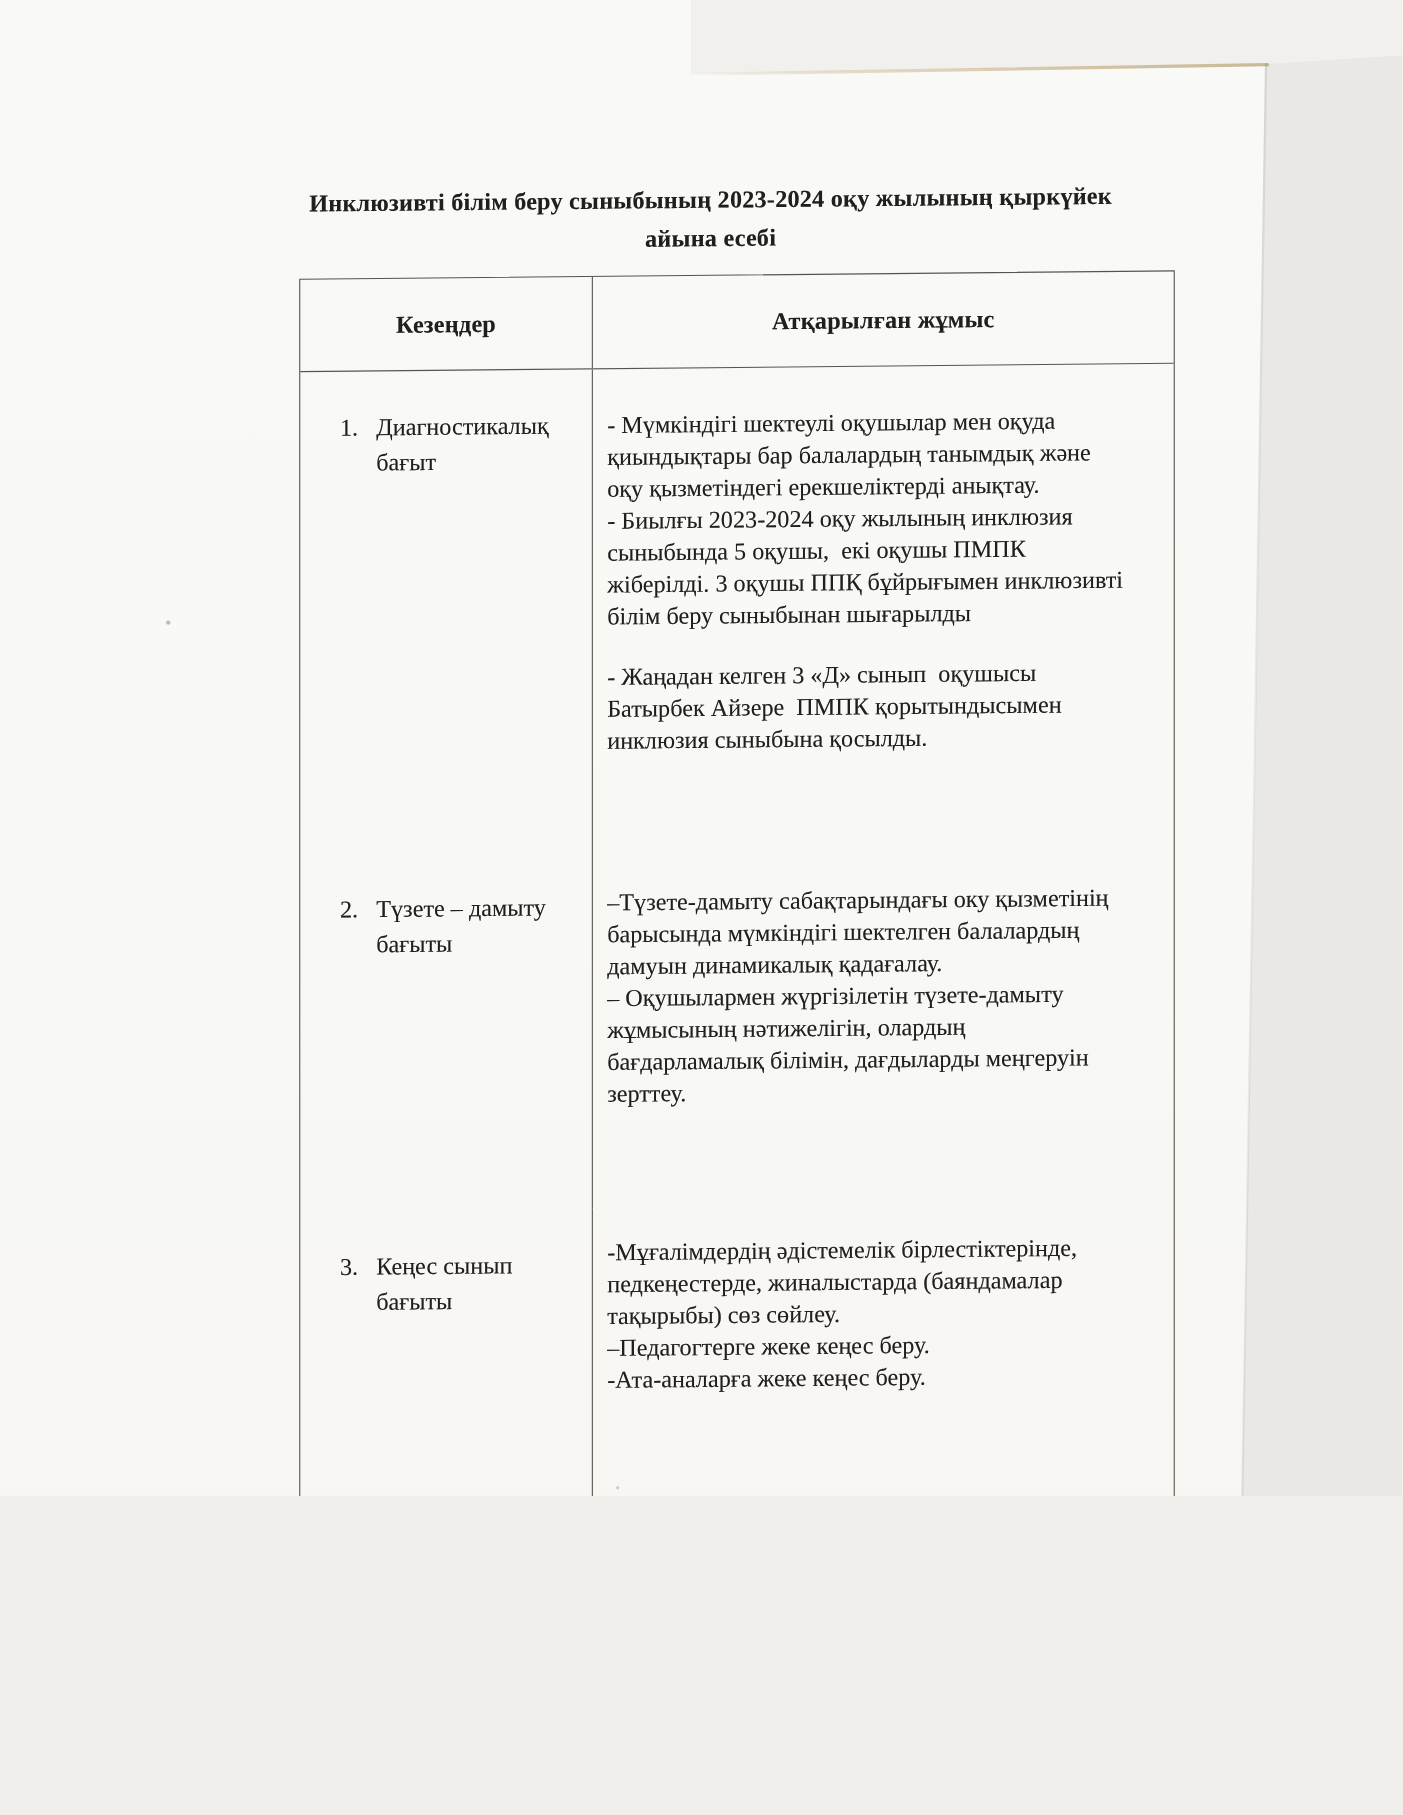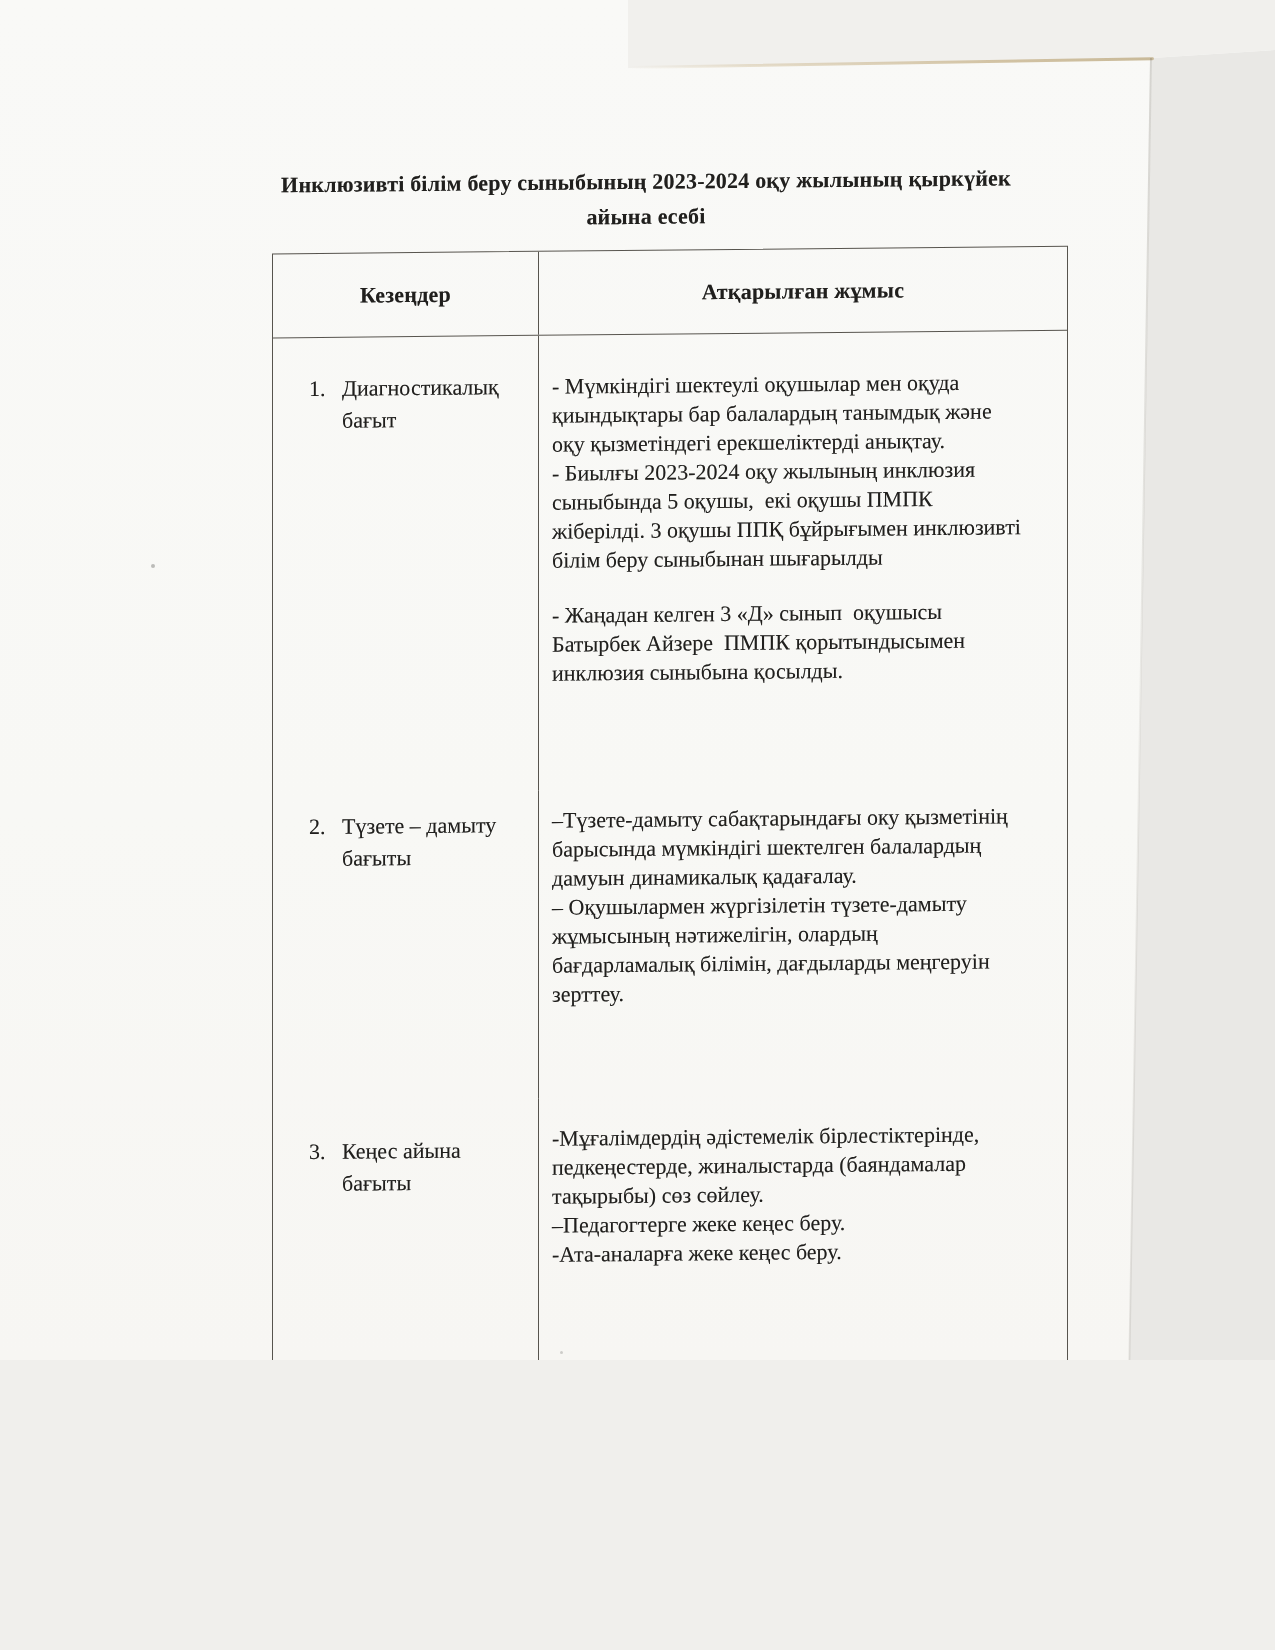--- a/index.html
+++ b/index.html
@@ -197,21 +197,21 @@
             <span class="ln">бағдарламалық білімін, дағдыларды меңгеруін</span>
             <span class="ln">зерттеу.</span>
           </p>
         </div>
       </div>
 
       <div class="trow r3">
         <div class="cell stage">
           <span class="num">3.</span>
           <span class="stage-lines">
-            <span class="ln">Кеңес айына</span>
+            <span class="ln">Кеңес сынып</span>
             <span class="ln">бағыты</span>
           </span>
         </div>
         <div class="cell work">
           <p class="para">
             <span class="ln">-Мұғалімдердің әдістемелік бірлестіктерінде,</span>
             <span class="ln">педкеңестерде, жиналыстарда (баяндамалар</span>
             <span class="ln">тақырыбы) сөз сөйлеу.</span>
           </p>
           <p class="para">

